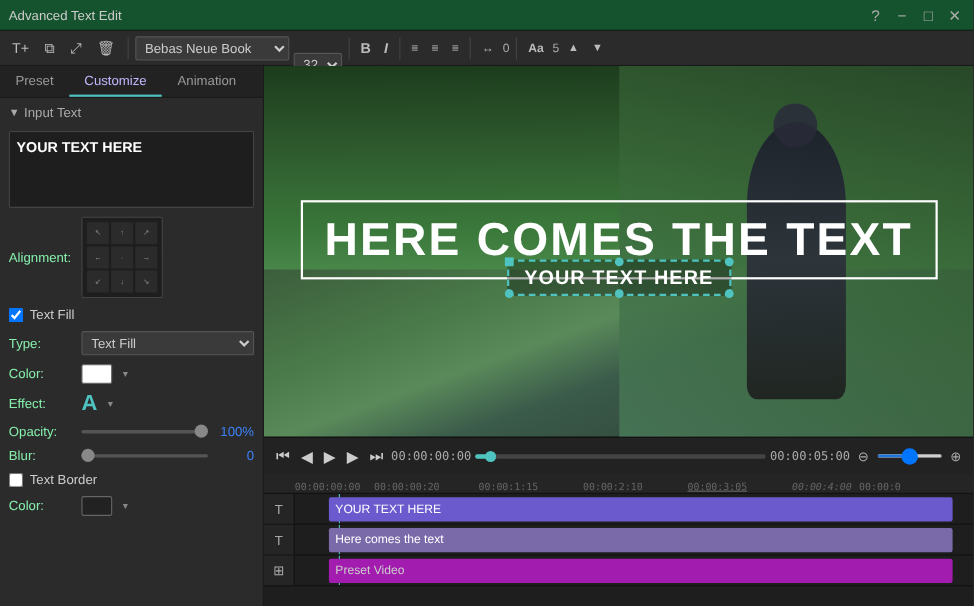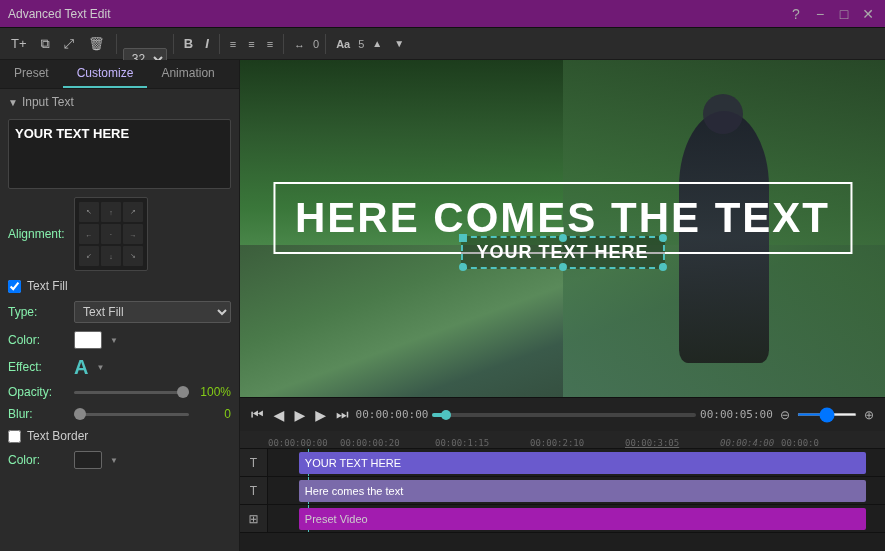--- a/index.html
+++ b/index.html
@@ -10,21 +10,21 @@
       color: #ccc;
       width: 885px;
       height: 551px;
       overflow: hidden;
       display: flex;
       flex-direction: column;
     }
 
     
     .title-bar {
-      background: #701a75;
+      background: #14532d;
       height: 28px;
       display: flex;
       align-items: center;
       justify-content: space-between;
       padding: 0 8px;
       border-bottom: 1px solid #111;
       flex-shrink: 0;
     }
     .title-bar-title {
       font-size: 12px;
@@ -259,21 +259,21 @@
     }
     .slider::-webkit-slider-thumb {
       -webkit-appearance: none;
       width: 12px;
       height: 12px;
       border-radius: 50%;
       background: #888;
       cursor: pointer;
     }
     .value-label {
-      color: #84cc16;
+      color: #3b82f6;
       font-size: 12px;
       min-width: 36px;
       text-align: right;
     }
 
     
     .right-area {
       flex: 1;
       display: flex;
       flex-direction: column;
@@ -478,20 +478,23 @@
     <span class="title-bar-btn">✕</span>
   </div>
 </div>
 
 <div class="toolbar">
   <button class="toolbar-btn">T+</button>
   <button class="toolbar-btn">⧉</button>
   <button class="toolbar-btn">⤢</button>
   <button class="toolbar-btn">🗑</button>
   <div class="toolbar-separator"></div>
+  <select class="font-select">
+    <option>Bebas Neue Book</option>
+  </select>
   <select class="font-size-select">
     <option>32</option>
   </select>
   <div class="toolbar-separator"></div>
   <button class="toolbar-icon-btn" style="font-weight:bold;">B</button>
   <button class="toolbar-icon-btn" style="font-style:italic;">I</button>
   <div class="toolbar-separator"></div>
   <button class="toolbar-icon-btn" style="font-size:11px;">≡</button>
   <button class="toolbar-icon-btn" style="font-size:11px;">≡</button>
   <button class="toolbar-icon-btn" style="font-size:11px;">≡</button>

